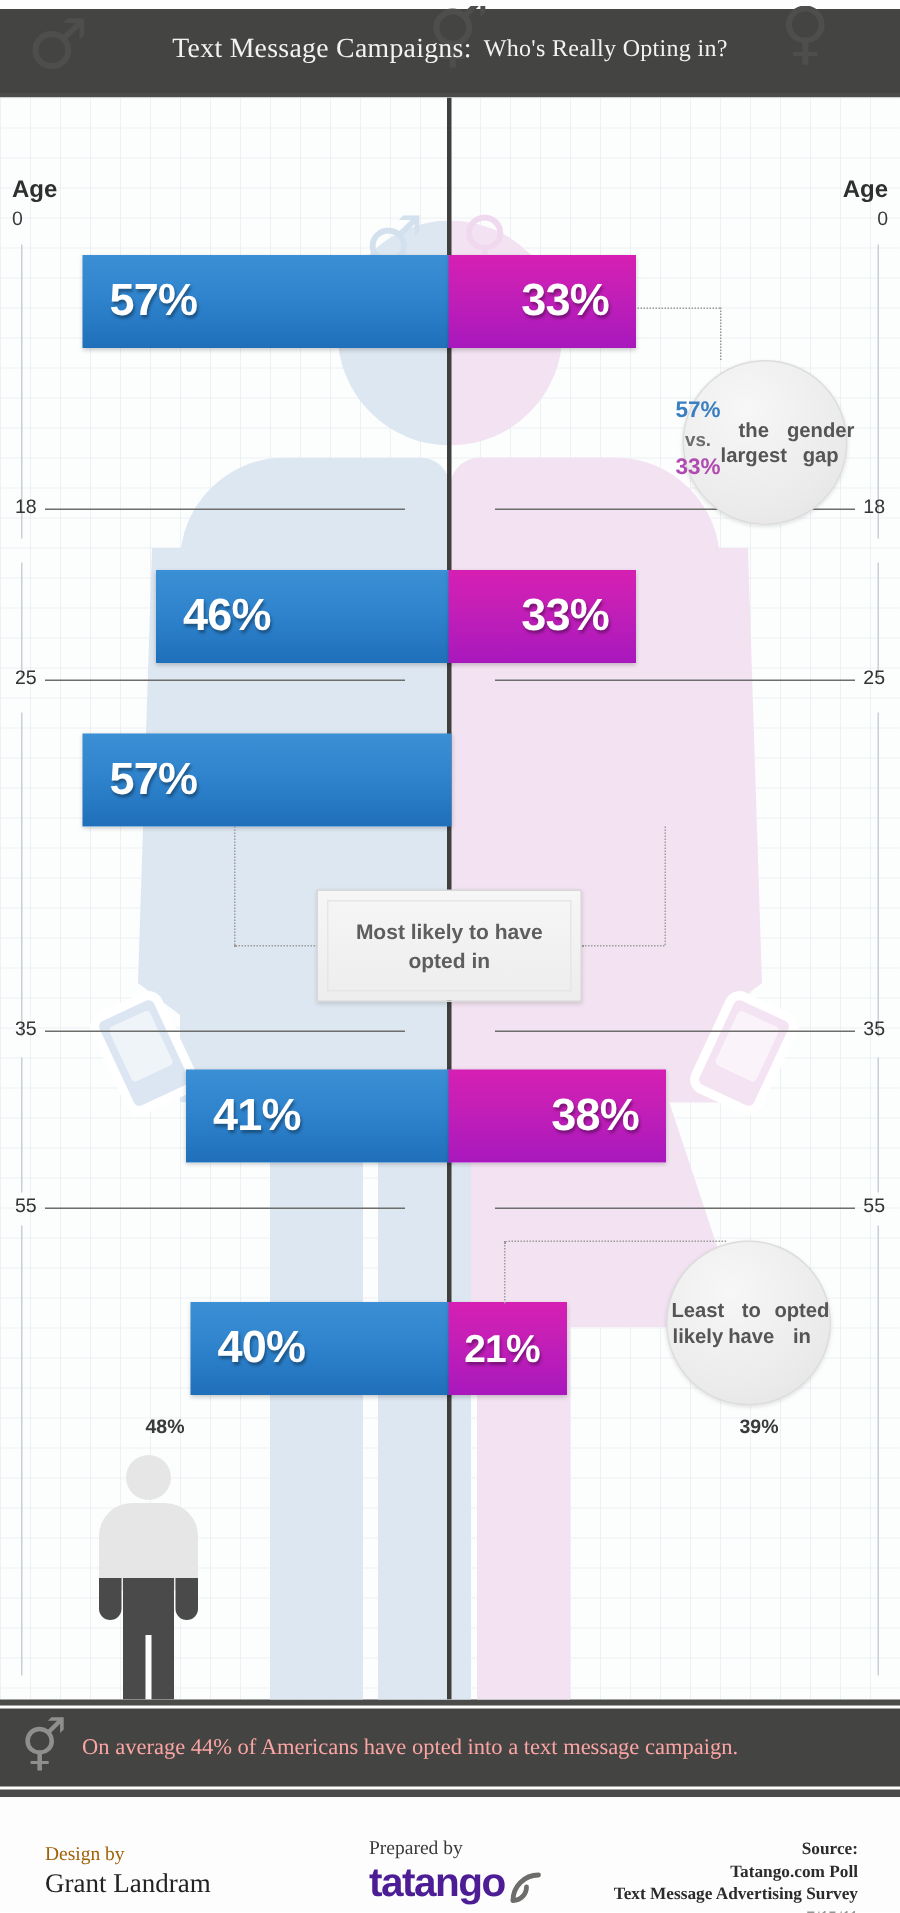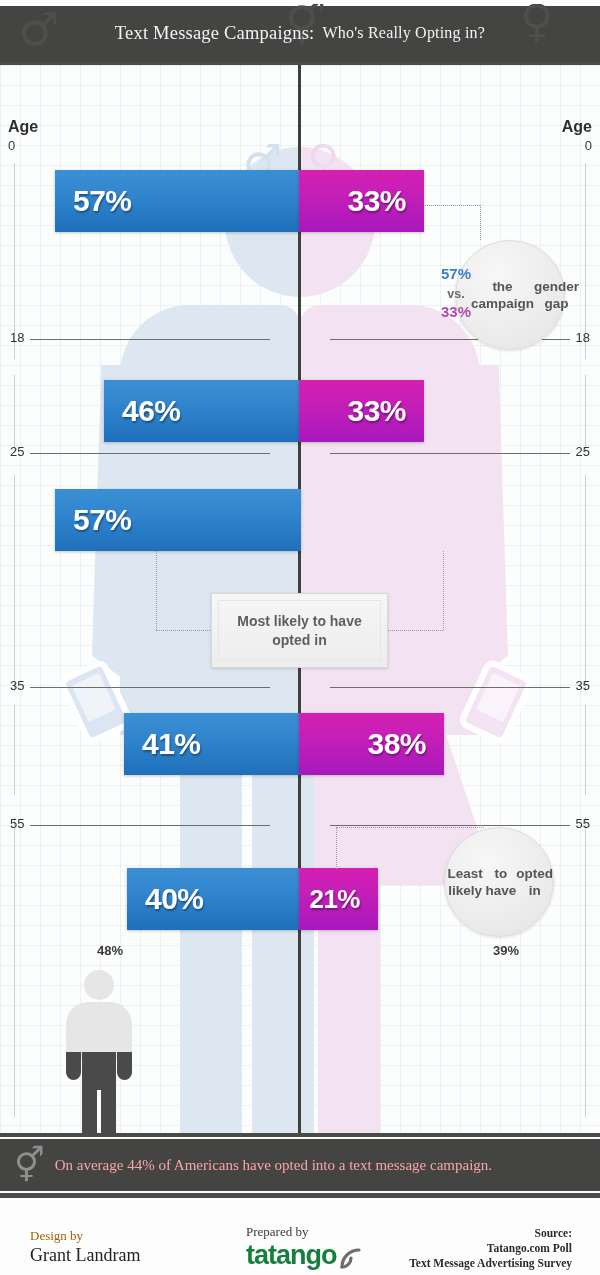--- a/index.html
+++ b/index.html
@@ -230,21 +230,21 @@
 
   
   .credits { position:absolute; left:0; top:1210px; width:600px; height:65px; background:#fdfdfd; }
   .cr-design { position:absolute; left:30px; top:18px; font-family:"Liberation Serif", serif; }
   .cr-design .small { font-size:13px; color:#a16207; display:block; }
   .cr-design .big   { font-size:18px; color:#232323; display:block; margin-top:1px; }
   .cr-prep { position:absolute; left:246px; top:14px; font-family:"Liberation Serif", serif; }
   .cr-prep .small { font-size:13px; color:#3a3a3a; display:block; }
   .cr-logo { display:flex; align-items:flex-end; margin-top:0px; }
   .cr-logo .word {
-    font-size:27px; color:#15803d; letter-spacing:-1px;
+    font-size:27px; color:#4c1d95; letter-spacing:-1px;
     font-family:"Liberation Sans", sans-serif; font-weight:bold;
   }
   .cr-src {
     position:absolute; right:28px; top:16px; text-align:right;
     font-family:"Liberation Serif", serif; font-size:11.5px;
     color:#2b2b2b; font-weight:bold; line-height:1.32;
   }
 </style>
 </head>
 <body>
@@ -315,42 +315,42 @@
       <div class="line-r"></div>
       <div class="num-l">25</div>
       <div class="num-r">25</div>
     </div>
     <div class="tick" style="top:622px;">
       <div class="line-l"></div>
       <div class="line-r"></div>
       <div class="num-l">35</div>
       <div class="num-r">35</div>
     </div>
-    <div class="tick" style="top:760px;text-decoration:underline;">
+    <div class="tick" style="top:740px;text-decoration:underline;">
       <div class="line-l"></div>
       <div class="line-r"></div>
       <div class="num-l">55</div>
       <div class="num-r">55</div>
     </div>
 
     <div class="bar male" style="left:55px;  width:246px; top:105px;">
       <span class="val">57%</span>
     </div>
     <div class="bar female" style="left:299px; width:125px; top:105px;">
       <span class="val">33%</span>
     </div>
     <div class="lead h" style="left:425px; top:140px; width:55px;"></div>
     <div class="lead v" style="left:480px; top:140px; height:35px;"></div>
     <div class="bubble" style="left:455px; top:175px; width:110px; height:110px;">
       <div class="gapline">
         <span class="m">57%</span>
         <span class="vs">vs.</span>
         <span class="f">33%</span>
       </div>
-      <div>the campaign</div>
+      <div>the largest</div>
       <div>gender gap</div>
     </div>
 
     <div class="bar male" style="left:104px; width:197px; top:315px;">
       <span class="val">46%</span>
     </div>
     <div class="bar female" style="left:299px; width:125px; top:315px;">
       <span class="val">33%</span>
     </div>
 

